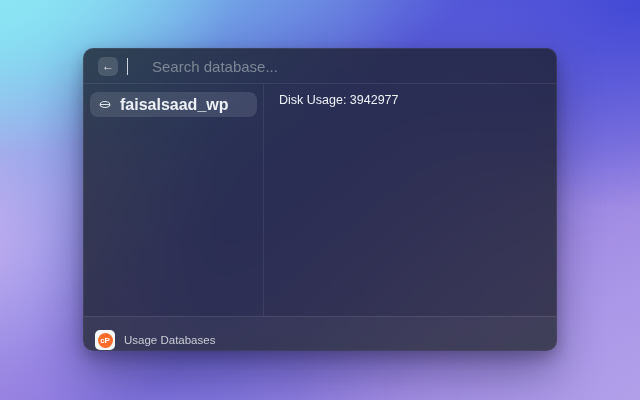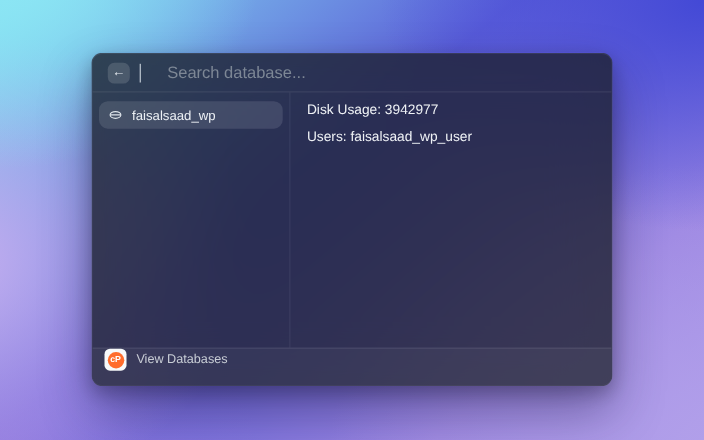--- a/index.html
+++ b/index.html
@@ -73,32 +73,32 @@
     letter-spacing: 0.2px; margin: 1px 0 8px 8px;
   }
   .db-item {
     height: 25px; border-radius: 8px;
     background: rgba(255,255,255,0.11);
     display: flex; align-items: center; gap: 8px;
     padding: 0 8px; cursor: pointer;
   }
   .db-icon { display: flex; align-items: center; }
   .db-icon svg { display: block; }
-  .db-label { color: #edf1f5; font-size: 12px; }
+  .db-label { color: #edf1f5; font-size: 16px; font-weight: bold; }
 
   .detail { flex: 1; padding: 10px 15px; }
   .detail-line { color: #eff2f5; font-size: 12.5px; line-height: 13px; }
   .detail-line + .detail-line { margin-top: 11px; }
 
   
   .footer {
     flex: 0 0 33px; height: 33px;
     border-top: 1px solid rgba(255,255,255,0.09);
     background: rgba(255,255,255,0.035);
-    display: flex; align-items: flex-start; padding: 0 11px;
+    display: flex; align-items: flex-end; padding: 0 11px;
   }
   .footer-action { display: flex; align-items: center; gap: 9px; cursor: pointer; }
   .cp-badge {
     width: 20px; height: 20px; border-radius: 5px;
     background: #f7f9fa;
     display: flex; align-items: center; justify-content: center;
   }
   .cp-circle {
     width: 15px; height: 15px; border-radius: 50%;
     background: #FF6C2C;
@@ -135,30 +135,29 @@
               <ellipse cx="12" cy="12" rx="9" ry="5.6"></ellipse>
               <line x1="3.6" y1="12" x2="20.4" y2="12"></line>
             </svg>
           </span>
           <span class="db-label">faisalsaad_wp</span>
         </div>
       </div>
 
       <div class="detail">
         <div class="detail-line">Disk Usage: 3942977</div>
-        <div class="detail-line">Users: faisalsaad_wp_user</div>
       </div>
 
     </div>
 
     <div class="footer">
       <div class="footer-action">
         <span class="cp-badge">
           <span class="cp-circle" style="background: rgb(255, 108, 44);">
             <span class="cp-text">cP</span>
           </span>
         </span>
-        <span class="footer-label">View Databases</span>
+        <span class="footer-label">Usage Databases</span>
       </div>
     </div>
 
   </div>
 </div>
 
 </body></html>

